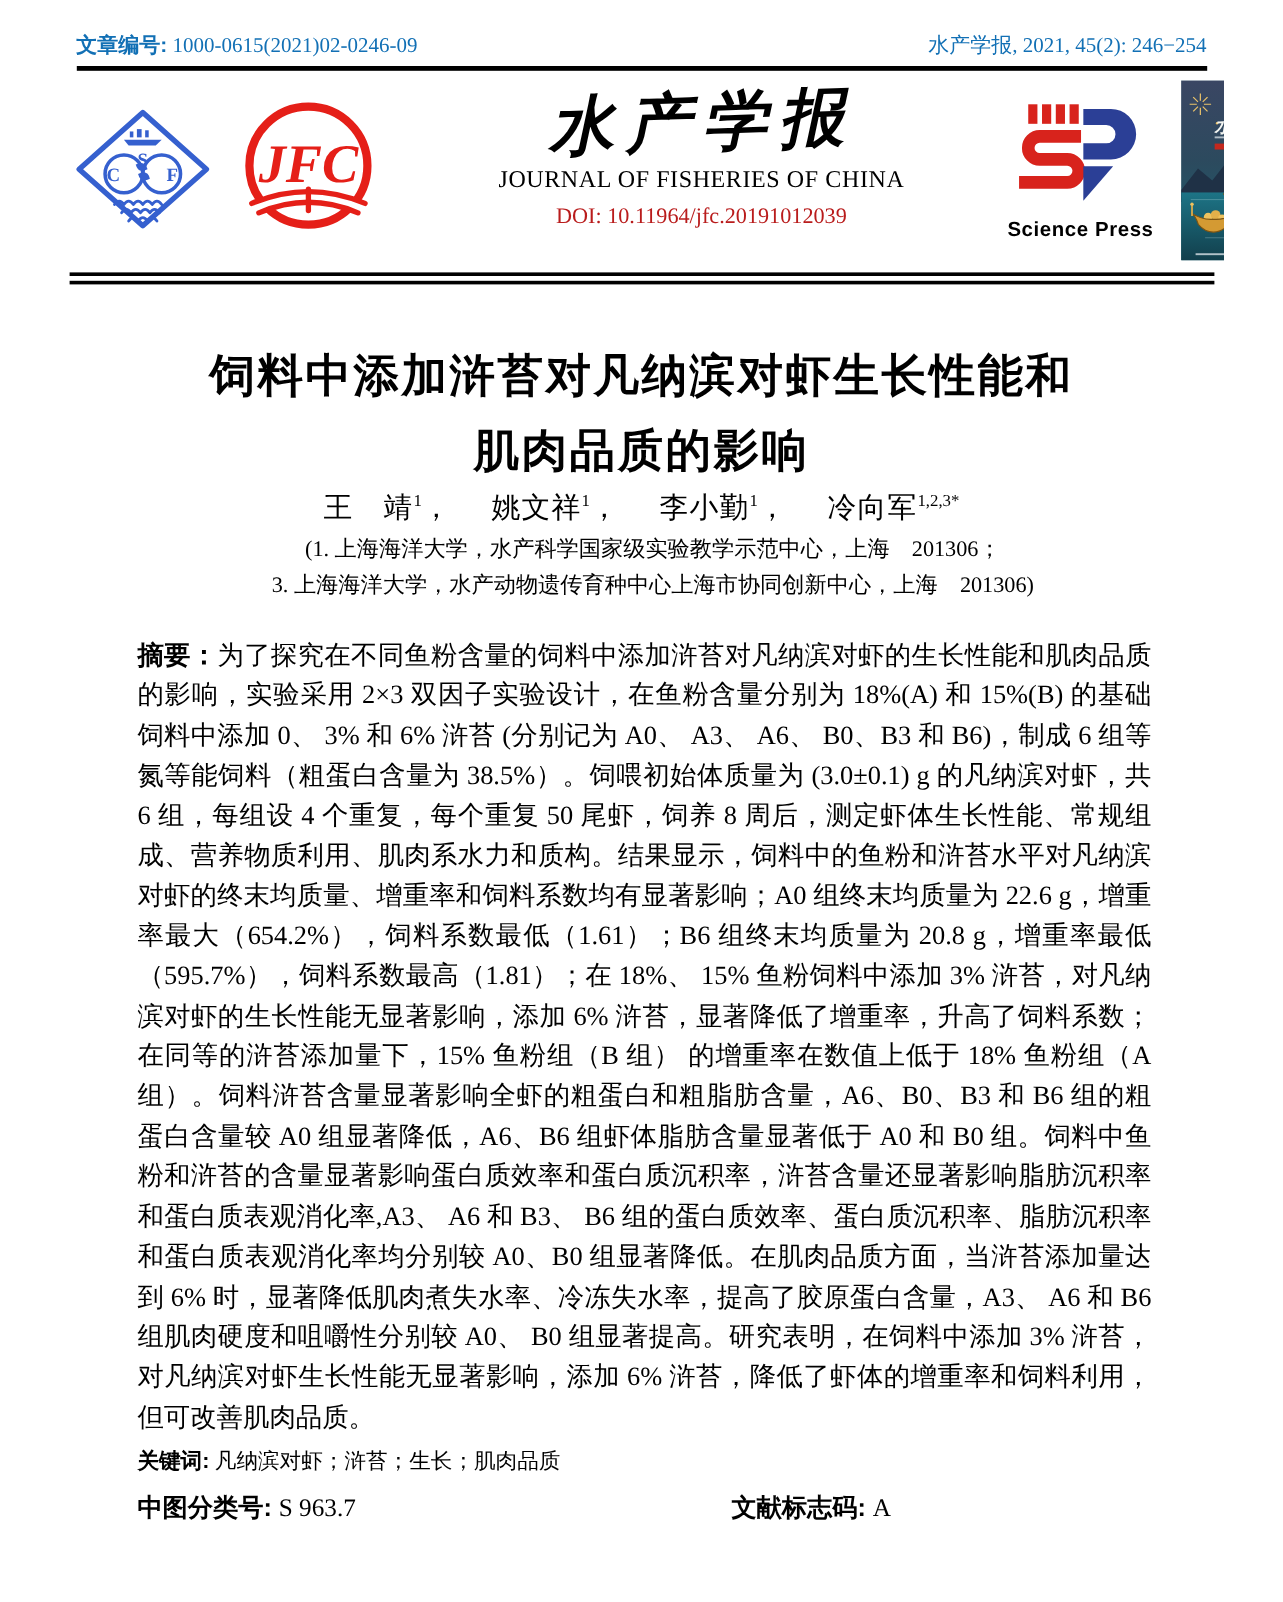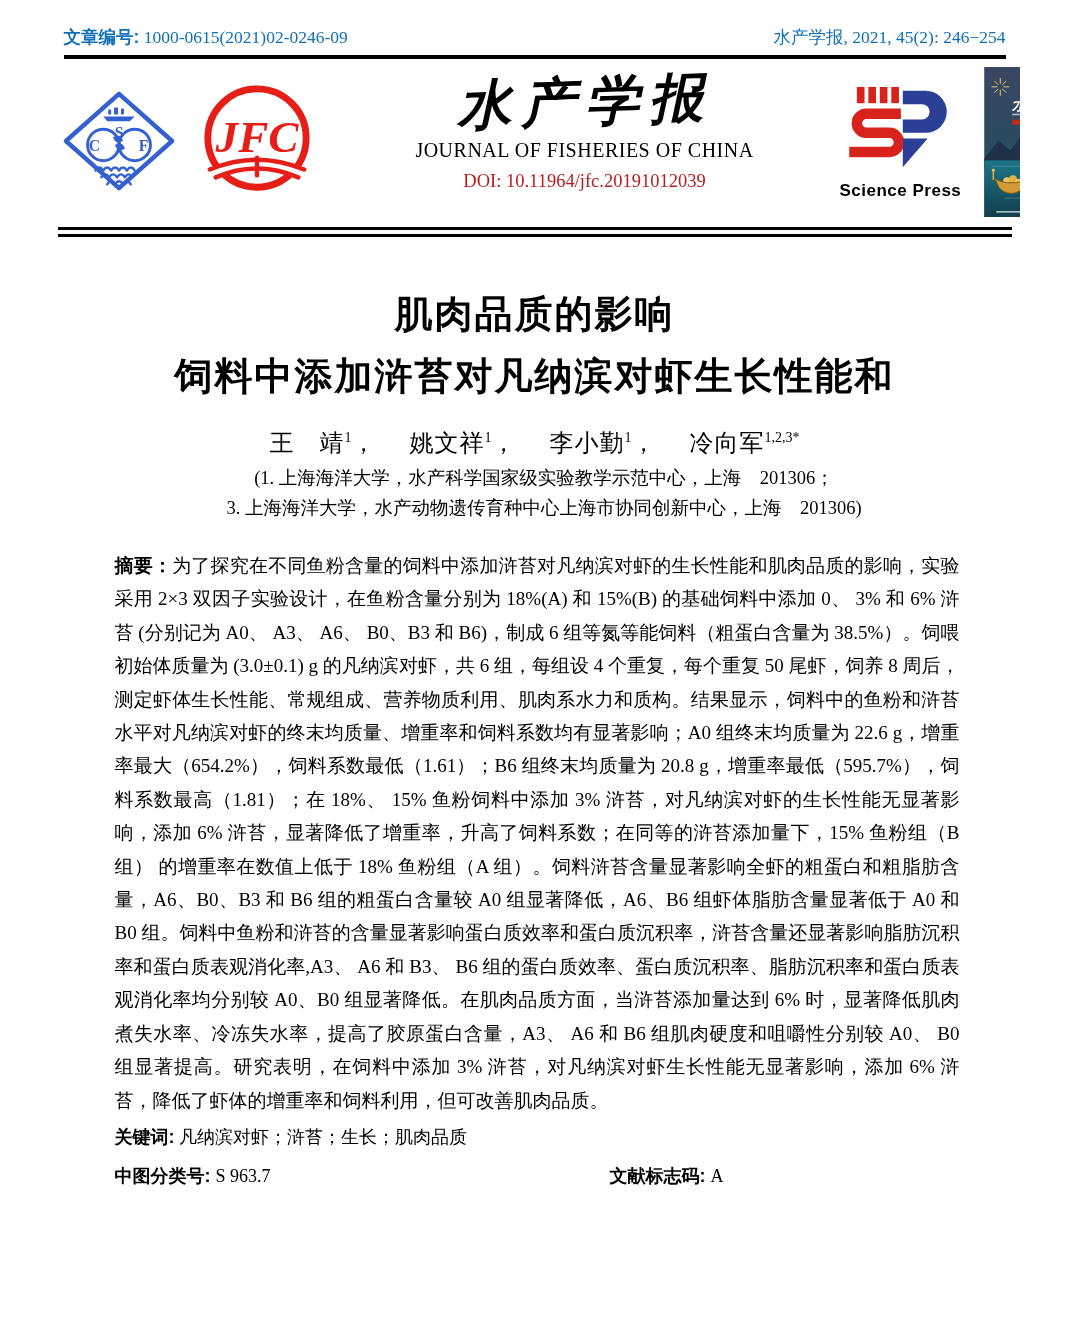--- a/index.html
+++ b/index.html
@@ -35,33 +35,33 @@
   .cover { position:absolute; left:934px; top:8px; width:121px; height:150px; box-shadow:0 0 0 1px #9db0b8 inset; }
 
   .rule-double { margin:8px 8px 0 8px; height:10px; border-top:3px solid #000; border-bottom:3px solid #000; }
 
   
   .art-title {
     margin-top:46px; text-align:center;
     font-family:"Liberation Sans", sans-serif; font-weight:bold;
     font-size:38px; line-height:62px; letter-spacing:2px;
   }
-  .authors { margin-top:20px; text-align:center; font-size:24px; letter-spacing:1px; }
+  .authors { text-align:center; font-size:24px; letter-spacing:1px; }
   .authors sup { font-size:14px; letter-spacing:0; }
   .authors .sep { margin-right:26px; }
   .affils { margin-top:4px; text-align:center; font-size:18.5px; line-height:30px;padding-left:19px; }
 
   
   .abstract {
     margin:26px 60px 0 65px;
-    font-size:19px; line-height:33.4px; text-align:justify;
+    font-size:22px; line-height:33.4px; text-align:justify;
   }
   .h-label { font-family:"Liberation Sans", sans-serif; font-weight:bold; }
   .keywords { margin:4px 60px 0 65px; font-size:18px; line-height:33px; }
-  .classif  { position:relative; margin:7px 60px 0 65px; font-size:18px; line-height:31px; }
+  .classif  { position:relative; margin:7px 60px 0 65px; font-size:21px; line-height:31px; }
   .classif .doc-code { position:absolute; left:495px; top:0; }
 </style>
 </head>
 <body>
 
 <div class="page">
 
   <div class="top-row">
     <div>
       <span class="lbl">文章编号:</span>
@@ -211,22 +211,22 @@
         <rect x="12" y="145" width="26" height="1.6"></rect>
           <rect x="48" y="145" width="18" height="1.6"></rect>
           <rect x="76" y="145" width="30" height="1.6"></rect>
       </g>
     </svg>
   </div>
 
   <div class="rule-double"></div>
 
   <div class="art-title">
+    <div>饲料中添加浒苔对凡纳滨对虾生长性能和</div>
     <div>肌肉品质的影响</div>
-    <div>饲料中添加浒苔对凡纳滨对虾生长性能和</div>
   </div>
 
   <div class="authors">
     <span><span>王　靖</span><sup>1</sup></span><span class="sep">，</span>
     <span><span>姚文祥</span><sup>1</sup></span><span class="sep">，</span>
     <span><span>李小勤</span><sup>1</sup></span><span class="sep">，</span>
     <span><span>冷向军</span><sup>1,2,3*</sup></span>
   </div>
 
   <div class="affils">

